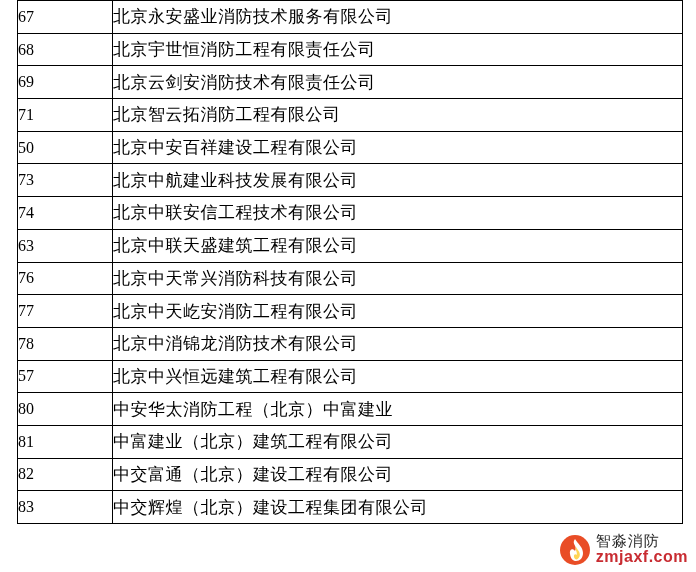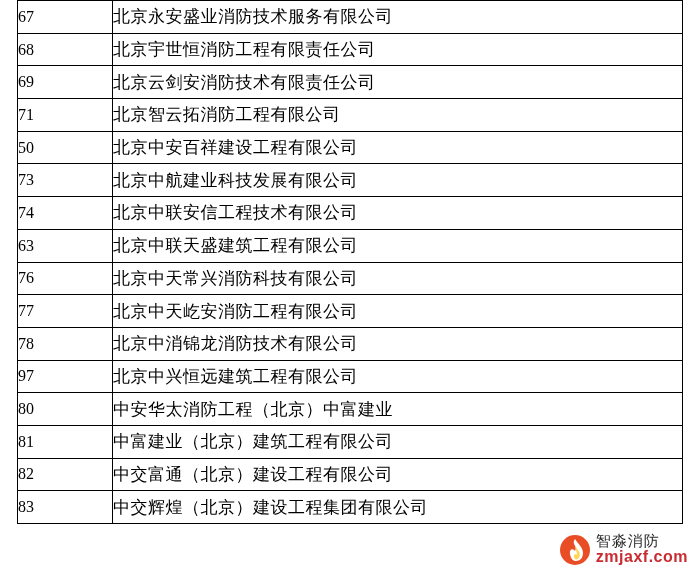--- a/index.html
+++ b/index.html
@@ -128,21 +128,21 @@
       </tr>
       <tr>
         <td class="num-cell">77</td>
         <td class="name-cell">北京中天屹安消防工程有限公司</td>
       </tr>
       <tr>
         <td class="num-cell">78</td>
         <td class="name-cell">北京中消锦龙消防技术有限公司</td>
       </tr>
       <tr>
-        <td class="num-cell">97</td>
+        <td class="num-cell">57</td>
         <td class="name-cell">北京中兴恒远建筑工程有限公司</td>
       </tr>
       <tr>
         <td class="num-cell">80</td>
         <td class="name-cell">中安华太消防工程（北京）中富建业</td>
       </tr>
       <tr>
         <td class="num-cell">81</td>
         <td class="name-cell">中富建业（北京）建筑工程有限公司</td>
       </tr>

